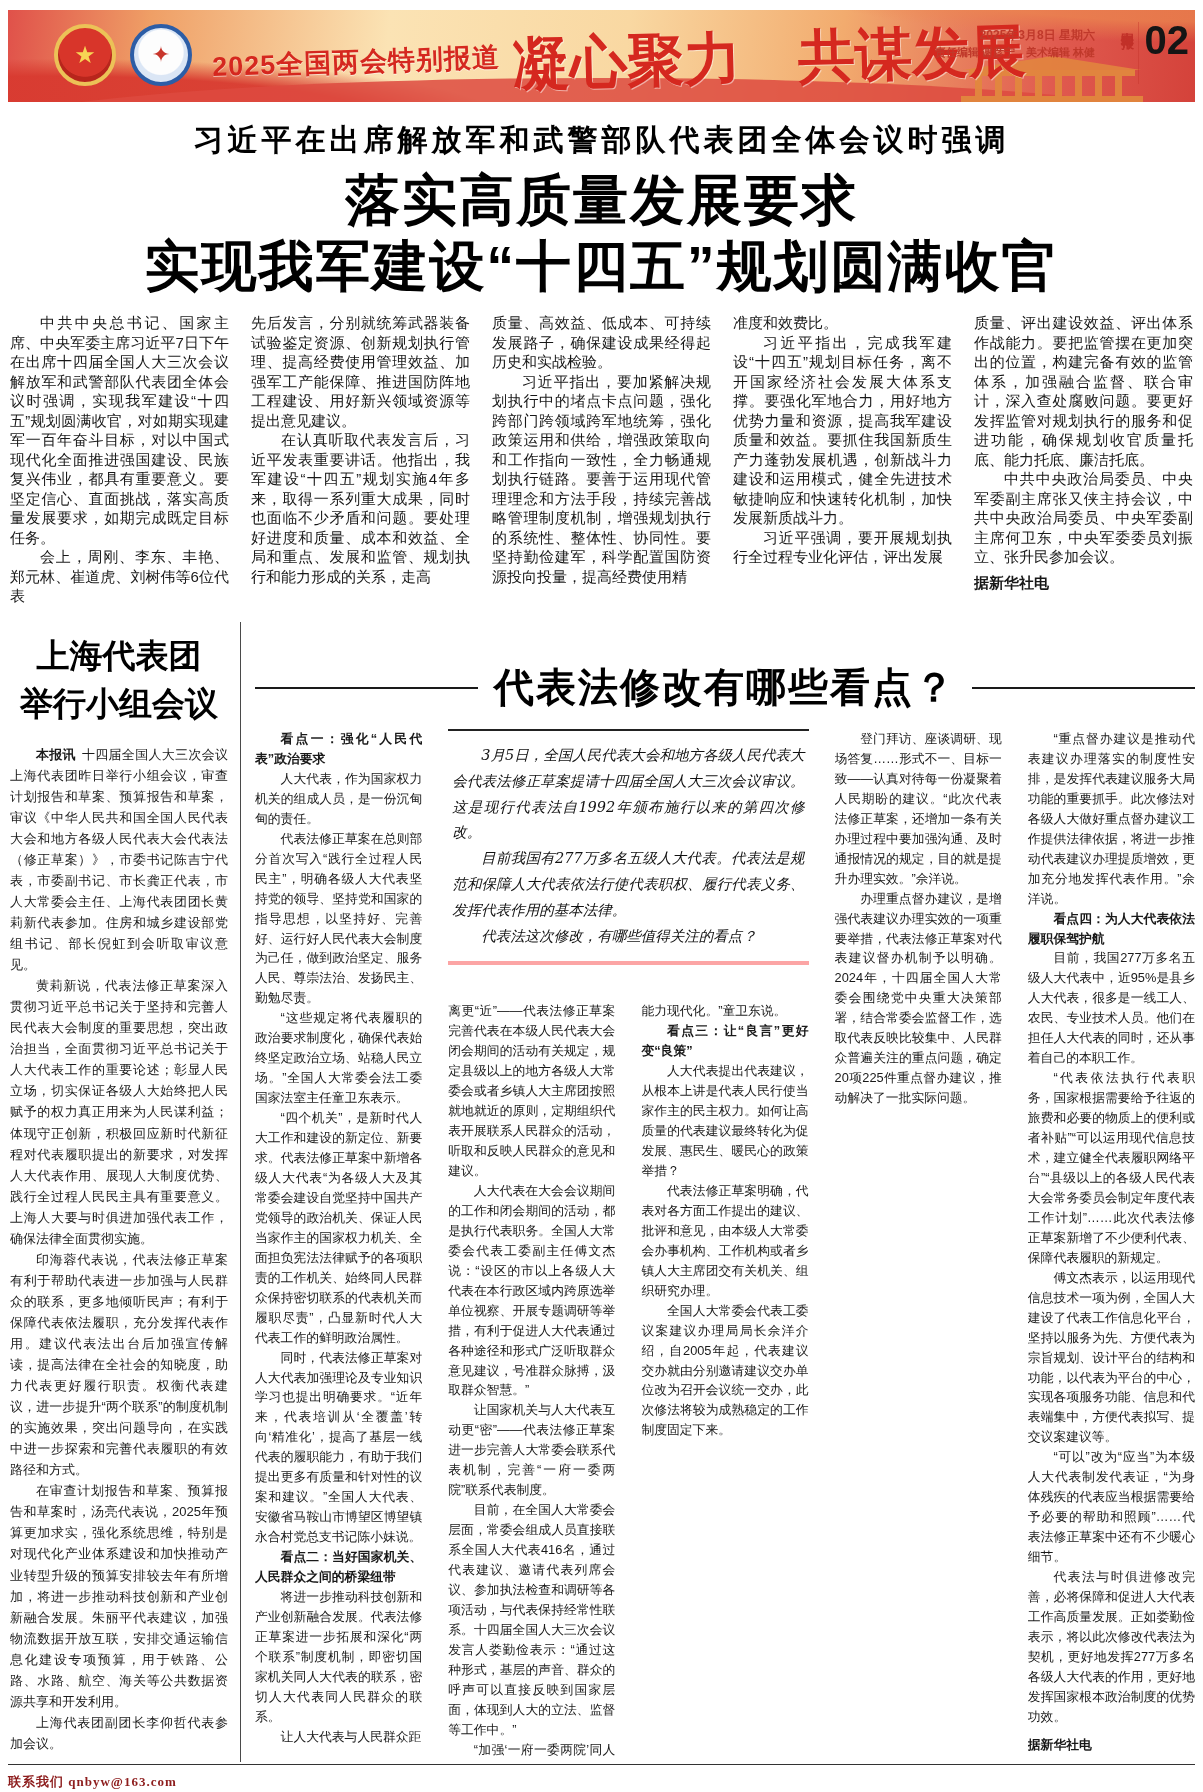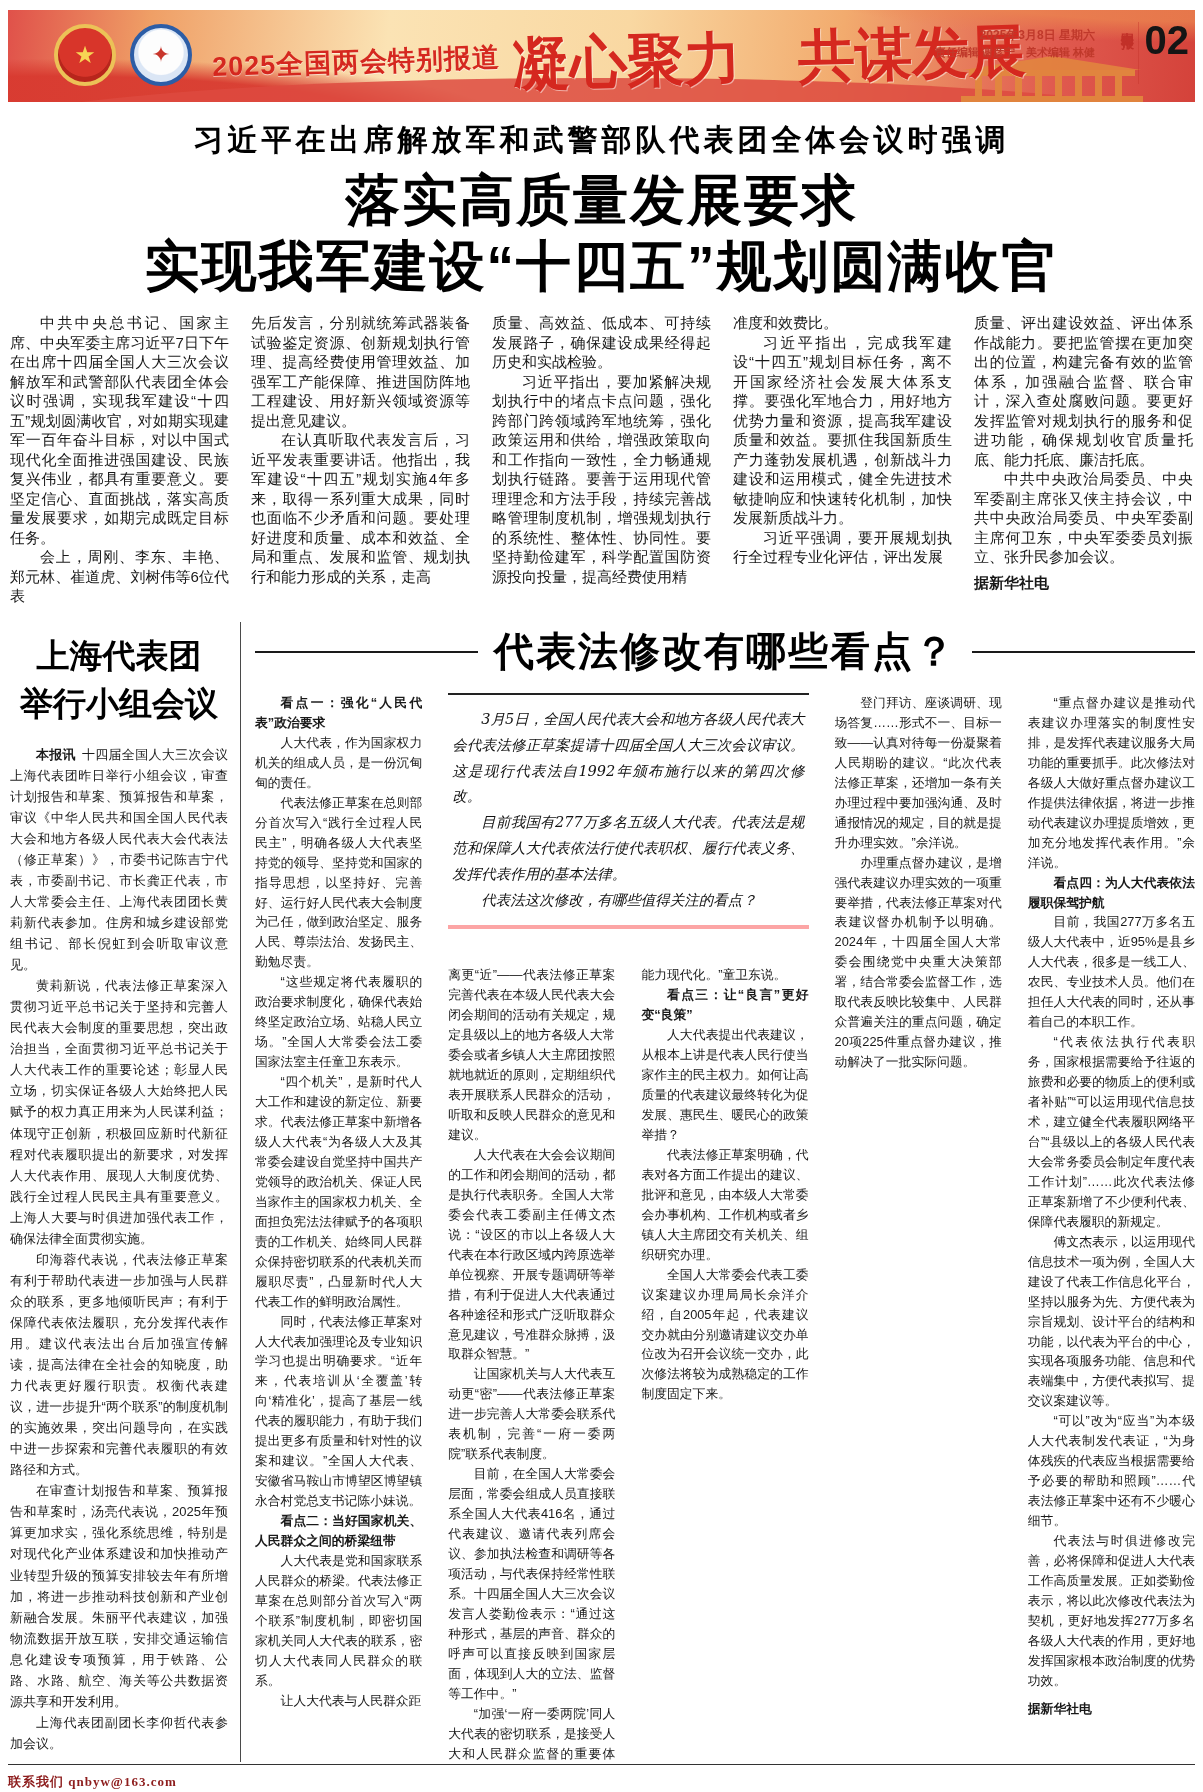--- a/index.html
+++ b/index.html
@@ -45,21 +45,21 @@
   .lead p.cont{text-indent:0;}
   .byline{font-weight:800;text-align:right;text-indent:0 !important;padding-right:8px;margin-top:6px !important;}
 
   
   .bottom{position:absolute;left:10px;right:8px;top:622px;bottom:30px;display:flex;}
   .sh{width:218px;padding-right:12px;border-right:1.5px solid #4a4a4a;overflow:hidden;}
   .sh-title{margin:10px 0 16px;text-align:center;font-size:33px;font-weight:900;line-height:1.45;color:#000;}
   .sh p{margin:0;font-size:13px;line-height:1.62;text-align:justify;text-indent:2em;}
   .sh .dateline{font-weight:900;margin-right:6px;}
 
-  .feature{flex:1;padding-left:14px;display:flex;flex-direction:column;overflow:hidden;}
+  .feature{flex:1;padding-left:14px;display:flex;flex-direction:column;overflow:hidden;margin-top:36px;}
   .ft-row{display:flex;align-items:center;gap:16px;margin:2px 0 14px;}
   .ft-row .rule{flex:1;height:2px;background:#1a1a1a;}
   .ft-row h2{margin:0;font-size:40px;font-weight:900;letter-spacing:2px;white-space:nowrap;color:#000;}
   .ft-grid{flex:1;display:grid;grid-template-columns:repeat(5,1fr);grid-template-rows:auto 1fr;
       column-gap:18px;overflow:hidden;gap:26px;}
   .fcol{overflow:hidden;}
   .fcol.a{grid-column:1;grid-row:1/3;}
   .intro{grid-column:2/4;grid-row:1;border-top:2px solid #222;border-bottom:4px solid #fca5a5;
       padding:12px 4px 12px;margin-bottom:10px;}
   .intro p{margin:0;font-family:"DejaVu Serif","Liberation Serif",serif;font-style:italic;
@@ -168,21 +168,21 @@
       <div class="ft-grid">
 
         <div class="fcol a">
           <p class="kd">看点一：强化“人民代表”政治要求</p>
           <p>人大代表，作为国家权力机关的组成人员，是一份沉甸甸的责任。</p>
           <p>代表法修正草案在总则部分首次写入“践行全过程人民民主”，明确各级人大代表坚持党的领导、坚持党和国家的指导思想，以坚持好、完善好、运行好人民代表大会制度为己任，做到政治坚定、服务人民、尊崇法治、发扬民主、勤勉尽责。</p>
           <p>“这些规定将代表履职的政治要求制度化，确保代表始终坚定政治立场、站稳人民立场。”全国人大常委会法工委国家法室主任童卫东表示。</p>
           <p>“四个机关”，是新时代人大工作和建设的新定位、新要求。代表法修正草案中新增各级人大代表“为各级人大及其常委会建设自觉坚持中国共产党领导的政治机关、保证人民当家作主的国家权力机关、全面担负宪法法律赋予的各项职责的工作机关、始终同人民群众保持密切联系的代表机关而履职尽责”，凸显新时代人大代表工作的鲜明政治属性。</p>
           <p>同时，代表法修正草案对人大代表加强理论及专业知识学习也提出明确要求。“近年来，代表培训从‘全覆盖’转向‘精准化’，提高了基层一线代表的履职能力，有助于我们提出更多有质量和针对性的议案和建议。”全国人大代表、安徽省马鞍山市博望区博望镇永合村党总支书记陈小妹说。</p>
           <p class="kd">看点二：当好国家机关、人民群众之间的桥梁纽带</p>
-          <p>人大代表是党和国家联系人民群众的桥梁。代表法修正草案在总则部分首次写入“两个联系”制度机制，即密切国家机关同人大代表的联系，密切人大代表同人民群众的联系。</p>
+          <p>将进一步推动科技创新和产业创新融合发展。代表法修正草案进一步拓展和深化“两个联系”制度机制，即密切国家机关同人大代表的联系，密切人大代表同人民群众的联系。</p>
           <p>让人大代表与人民群众距</p>
         </div>
 
         <div class="intro">
           <p>3月5日，全国人民代表大会和地方各级人民代表大会代表法修正草案提请十四届全国人大三次会议审议。这是现行代表法自1992年颁布施行以来的第四次修改。</p>
           <p>目前我国有277万多名五级人大代表。代表法是规范和保障人大代表依法行使代表职权、履行代表义务、发挥代表作用的基本法律。</p>
           <p>代表法这次修改，有哪些值得关注的看点？</p>
         </div>
 
         <div class="fcol b">

